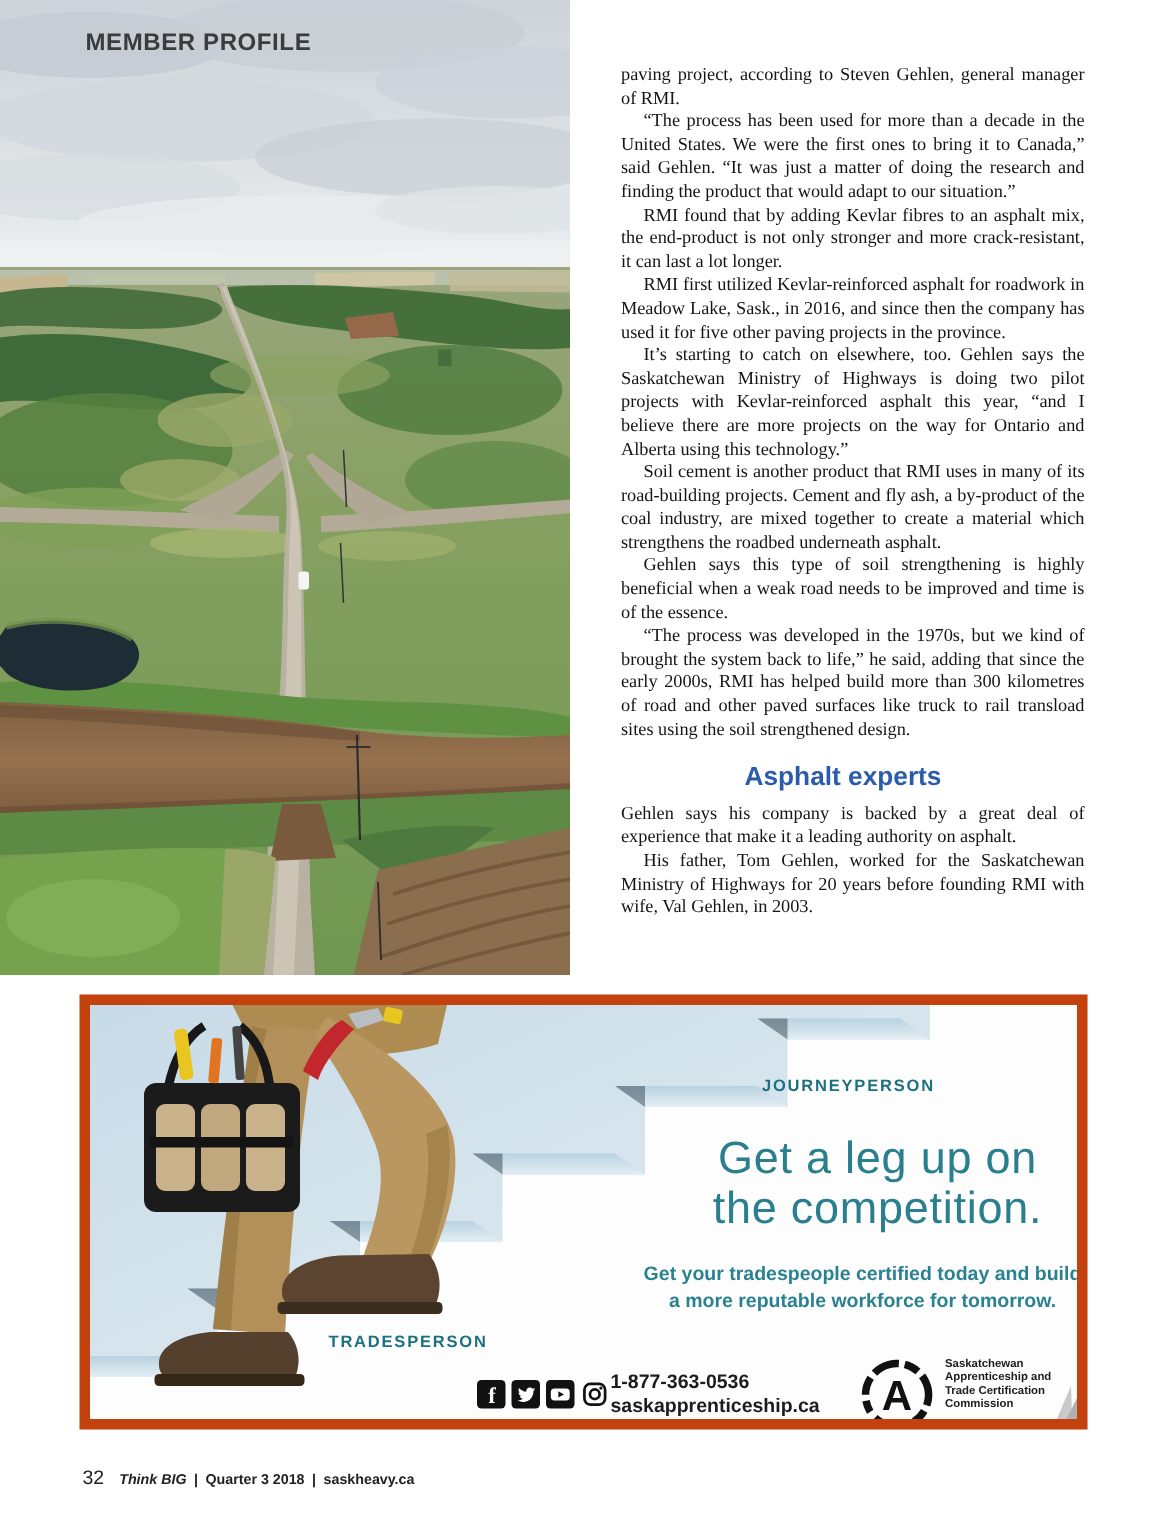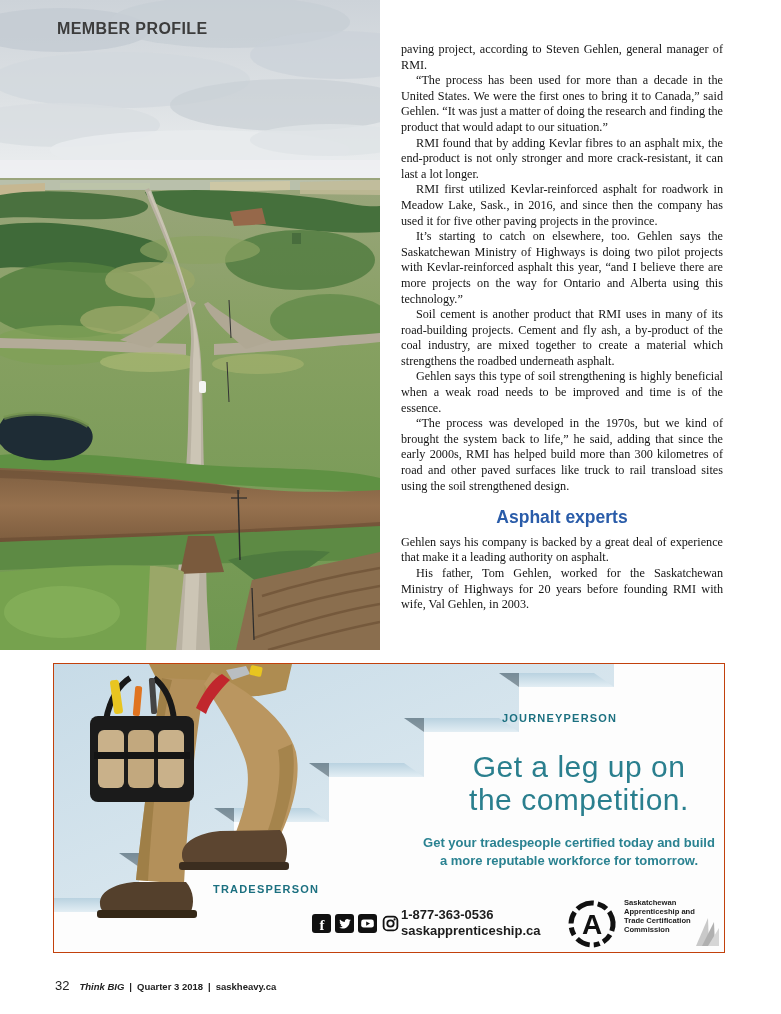--- a/index.html
+++ b/index.html
@@ -19,31 +19,31 @@
     font-size:16px; font-weight:bold; letter-spacing:.4px;
     color:#3c3c3c;
   }
   
   .article {
     position:absolute; left:401px; top:42px; width:322px;
     font-family:"Liberation Serif", serif;
     font-size:12.2px; line-height:15.6px; color:#141414;
     text-align:justify;
   }
-  .article p { text-indent:15px; }
+  .article p { text-indent:15px;margin-left:13px; }
   .article p.no-indent { text-indent:0; }
   .subheading {
     font-family:"Liberation Sans", sans-serif;
     font-size:17.5px; font-weight:bold; color:#2a5ca9;
     margin:16px 0 9px 0; text-align:center;
   }
   
   .ad {
     position:absolute; left:53px; top:663px; width:672px; height:290px;
-    border:1px solid #c2410c; overflow:hidden; background:#eef4f7;
+    border:7px solid #c2410c; overflow:hidden; background:#eef4f7;
   }
   .ad svg.ad-bg { position:absolute; left:0; top:0; }
   .ad-label {
     position:absolute; font-size:11px; font-weight:bold; letter-spacing:1.2px;
     color:#1c7080;
   }
   .ad-label.journey { left:448px; top:48px; }
   .ad-label.trades  { left:159px; top:219px; }
   .ad-headline {
     position:absolute; left:295px; top:86px; width:460px;

